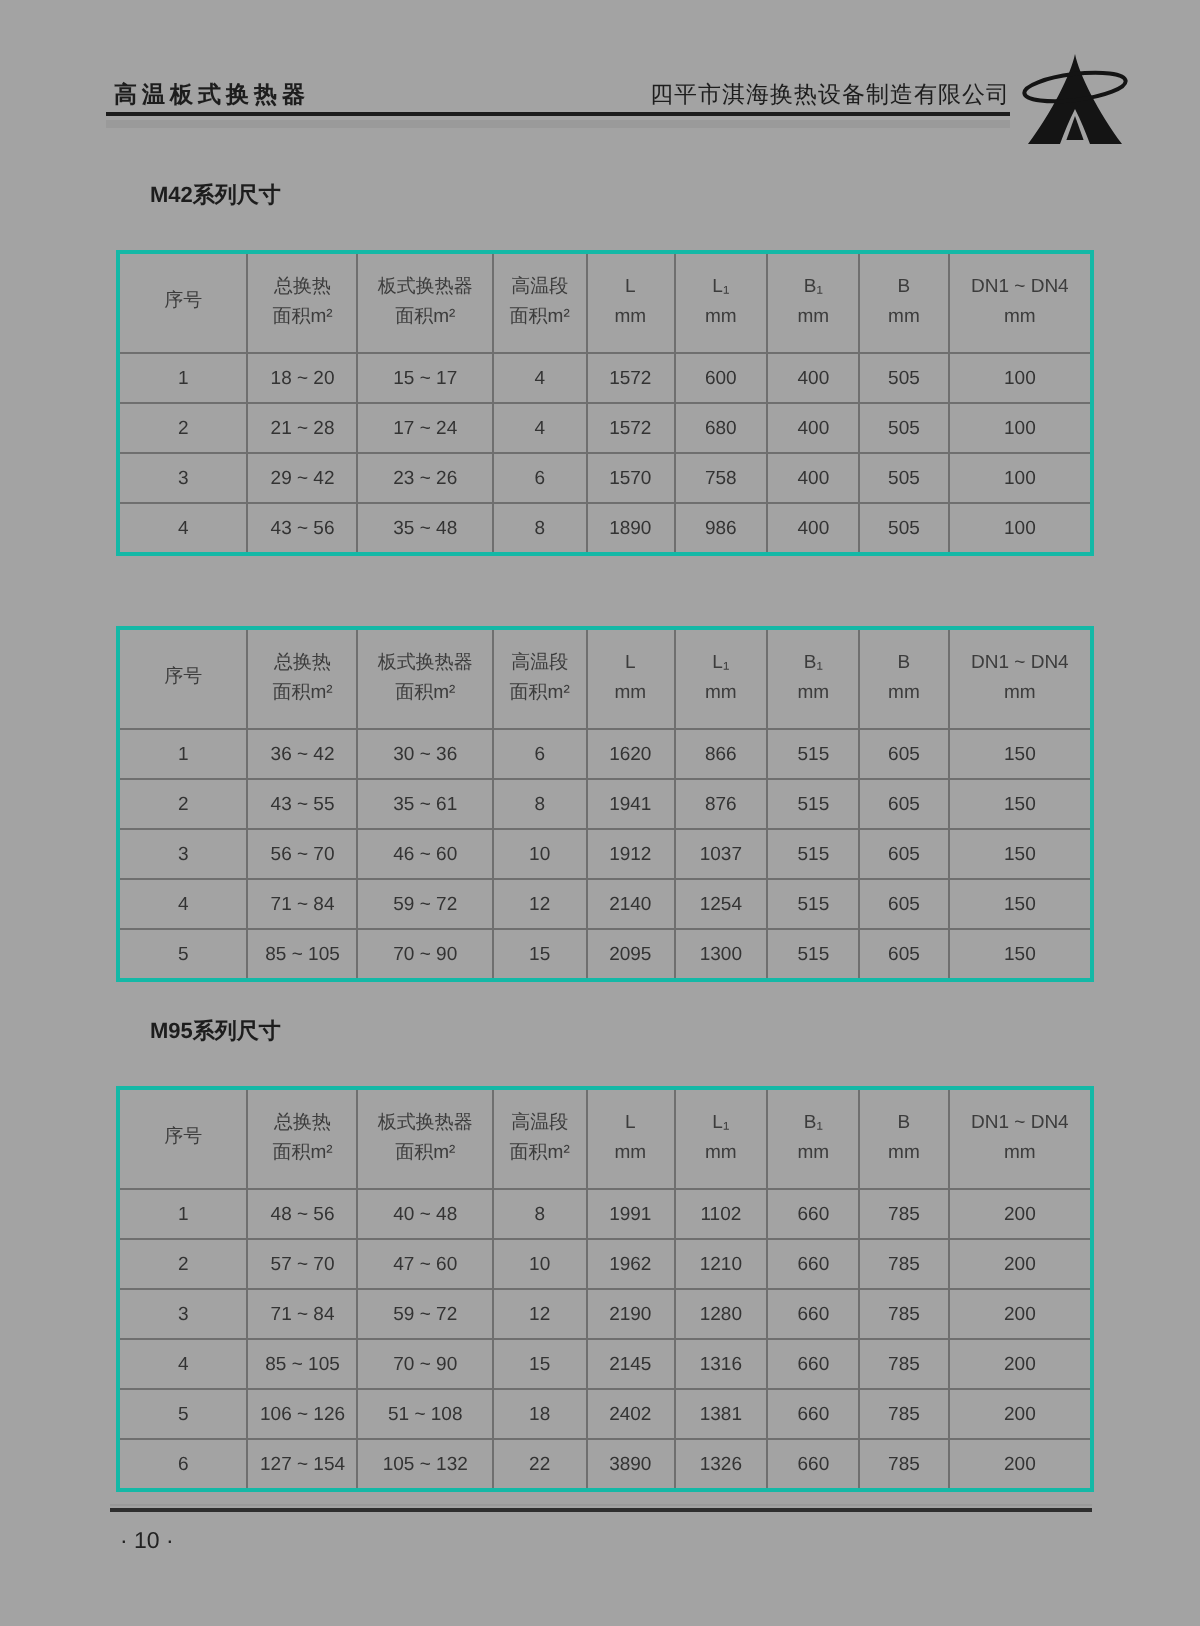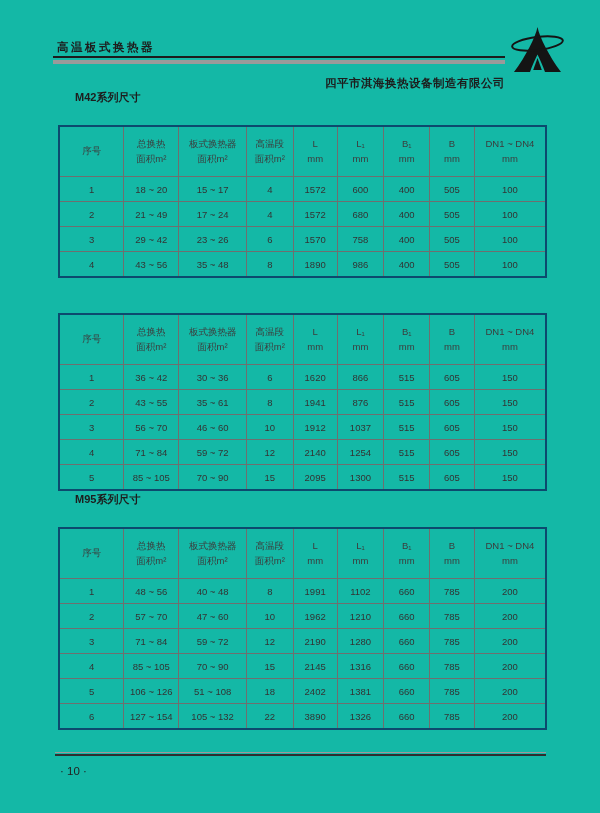--- a/index.html
+++ b/index.html
@@ -1,46 +1,46 @@
 <!DOCTYPE html>
 <html><head>
 <meta charset="utf-8">
 <style>
   html,body { margin:0; padding:0; background:#e8e8e8; }
   .page {
     position:relative; width:600px; height:813px; margin:0 auto;
-    background:#14b8a6; overflow:hidden;
+    background:#a3a3a3; overflow:hidden;
     font-family:"Liberation Sans","DejaVu Sans",sans-serif;
     color:#333;
   }
   
   .header-title {
     position:absolute; left:57px; top:40px;
     font-size:11.5px; font-weight:bold; letter-spacing:2.5px; color:#1d1d1d;
   }
   .header-company {
     position:absolute; right:95px; top:40px;
-    font-size:11.5px; font-weight:bold; letter-spacing:0.5px; color:#1d1d1d;margin-top:36px;
+    font-size:11.5px; font-weight:normal; letter-spacing:0.5px; color:#1d1d1d;
   }
   .header-rules { position:absolute; left:53px; right:95px; top:56px; }
   .rule-black { height:2px; background:#1c1c1c; }
   .rule-gray  { height:4px; background:#9a9a9a; margin-top:2px; }
   .logo { position:absolute; left:511px; top:27px; width:53px; height:46px; }
   
   .section { position:absolute; left:58px; width:489px; }
   .section-m42 { top:90px; }
   .section-m65 { top:293px; }
-  .section-m95 { top:492px; }
+  .section-m95 { top:508px; }
   .section-title {
     margin:0 0 0 17px; font-size:11px; font-weight:bold; color:#1d1d1d;
   }
   .dim-table {
     margin-top:20px; width:489px;
     border-collapse:collapse; table-layout:fixed;
-    border:2px solid #0c4a6e;
+    border:2px solid #14b8a6;
   }
   .dim-table th, .dim-table td {
     border:1px solid #6f6f6f; text-align:center; vertical-align:middle;
     font-weight:normal; padding:0;
   }
   .dim-table th {
     height:49px; font-size:9.5px; line-height:1.55; color:#3c3c3c;
   }
   .dim-table td {
     height:24px; font-size:9.5px; color:#333;
@@ -139,21 +139,21 @@
             <td>15 ~ 17</td>
             <td>4</td>
             <td>1572</td>
             <td>600</td>
             <td>400</td>
             <td>505</td>
             <td>100</td>
           </tr>
           <tr>
             <td>2</td>
-            <td>21 ~ 49</td>
+            <td>21 ~ 28</td>
             <td>17 ~ 24</td>
             <td>4</td>
             <td>1572</td>
             <td>680</td>
             <td>400</td>
             <td>505</td>
             <td>100</td>
           </tr>
           <tr>
             <td>3</td>

